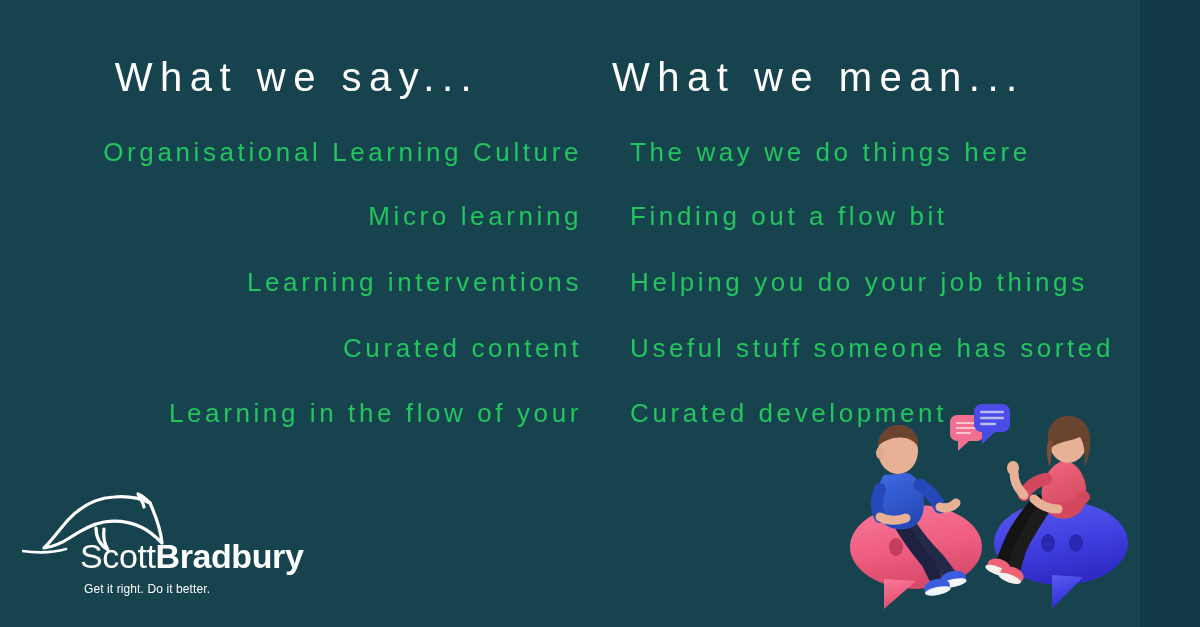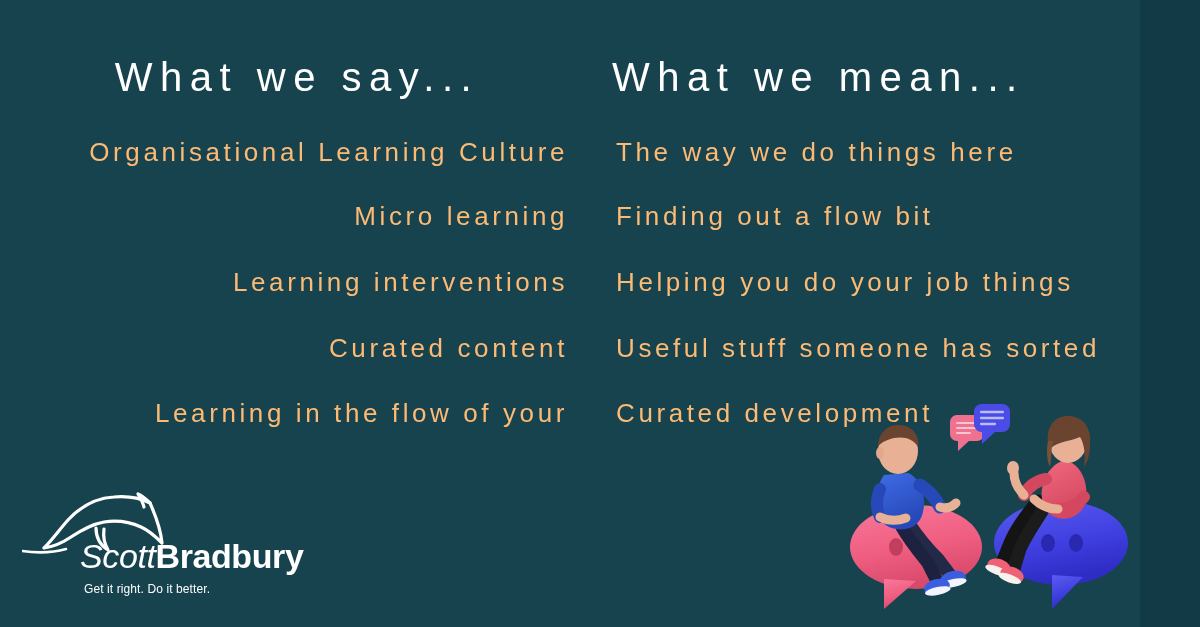--- a/index.html
+++ b/index.html
@@ -51,25 +51,25 @@
   .col {
     position: absolute;
     top: 0;
     height: 320px;
   }
   .col-left  { left: 0;   width: 572px; }
   .col-right { left: 612px; width: 588px; }
 
   .row {
     position: absolute;
-    left: 0;
+    left: 14px;
     width: 100%;
     height: 52px;
     line-height: 52px;
-    color: #fdba74;
+    color: #22c55e;
     font-size: 26px;
     font-weight: 300;
     letter-spacing: 3.6px;
     white-space: nowrap;
   }
   .col-left  .row { text-align: right; padding-right: 4px; box-sizing: border-box; }
   .col-right .row { text-align: left;  padding-left: 4px;  box-sizing: border-box; }
 
   .row-0 { top: 0;   }
   .row-1 { top: 64px;  }
@@ -95,21 +95,21 @@
   .logo-word {
     position: absolute;
     left: 58px;
     top: 46px;
     font-size: 34px;
     line-height: 38px;
     color: #ffffff;
     letter-spacing: -0.4px;
     white-space: nowrap;
   }
-  .logo-word .lw-thin { font-weight: 300; font-style: italic; }
+  .logo-word .lw-thin { font-weight: 300; }
   .logo-word .lw-bold { font-weight: 700; }
   .logo-tag {
     position: absolute;
     left: 62px;
     top: 88px;
     font-size: 12px;
     line-height: 20px;
     font-weight: 400;
     color: #ffffff;
     letter-spacing: 0.1px;

